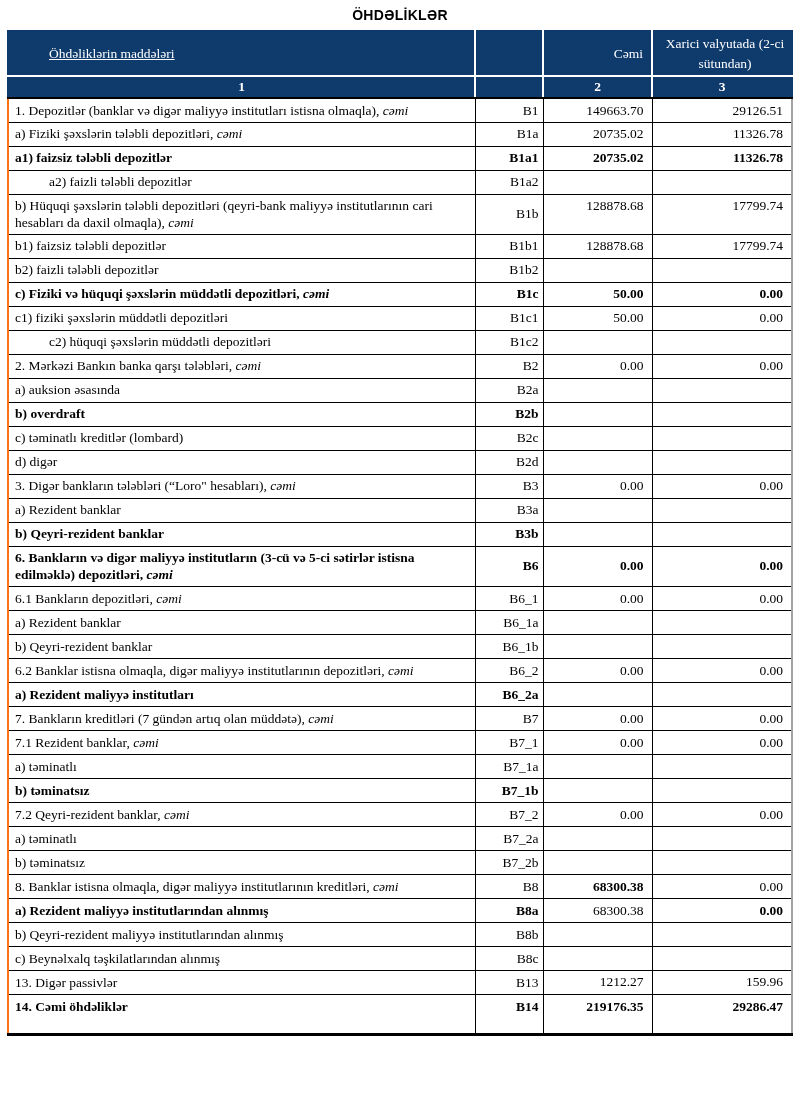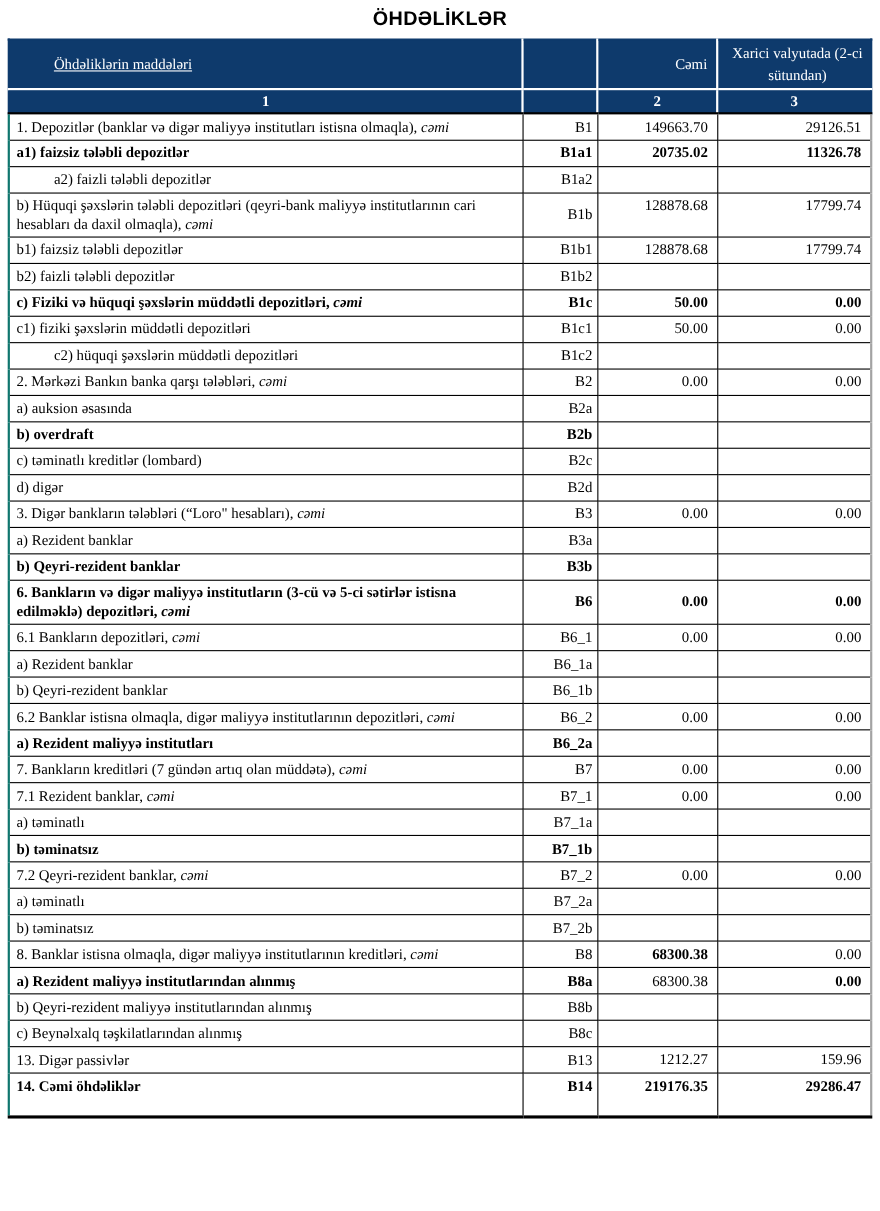--- a/index.html
+++ b/index.html
@@ -1,35 +1,35 @@
 <!DOCTYPE html>
 <html style="--navy: #0e3a6c;"><head>
 <meta charset="utf-8">
 <style>
   :root { --navy:#0e3a6c; }
   * { box-sizing:border-box; }
   body { margin:0; width:800px; background:#fff; color:#000;
          font-family:"Liberation Serif", serif; }
   .title { font-family:"Liberation Sans", sans-serif; font-weight:700;
-           font-size:18px; text-align:center; margin:7px 0 7px; letter-spacing:0.3px; }
+           font-size:14px; text-align:center; margin:7px 0 7px; letter-spacing:0.3px; }
   table { border-collapse:collapse; table-layout:fixed; width:784px; margin:0 auto; }
   thead th { background:var(--navy); color:#fff; font-weight:400; font-size:13.5px;
              border:2px solid #fff; padding:2px 4px; }
   thead tr.h1 th { height:42px; }
   thead tr.h1 th.h-items { text-align:left; padding-left:40px;text-decoration:underline; }
   thead tr.h1 th.h-total { text-align:right; padding-right:8px; }
   thead tr.h1 th.h-foreign { text-align:center; padding:2px 6px 2px 12px; line-height:1.45; }
   thead tr.h2 th { height:20px; font-weight:700; }
   thead tr.h1 th { border-top:2px solid var(--navy); }
   thead th:first-child { border-left:2px solid var(--navy); }
   thead th:last-child { border-right:2px solid var(--navy); }
   thead tr.h2 th { border-bottom:2px solid #000; }
   tbody td { border:1px solid #000; font-size:13.5px; height:24px;
              vertical-align:middle; line-height:1.3; padding:2px 4px; }
-  tbody td:first-child { border-left:2px solid #0f766e; }
+  tbody td:first-child { border-left:2px solid #f97316; }
   tbody td:last-child { border-right:2px solid #a3a3a3; }
   tbody tr:last-child td { border-bottom:3px solid #000; }
   .c-label { padding:2px 6px 2px 6px; }
   .ind0 { padding-left:6px; }
   .ind1 { padding-left:40px; }
   .ind2 { }
   .c-code { text-align:right; }
   .c-num  { text-align:right; padding-right:8px; }
   .b { font-weight:700; }
   .it { font-style:italic; }
@@ -64,20 +64,26 @@
       </tr>
     </thead>
     <tbody id="tbody-rows">
         <tr class="">
           <td class="c-label ind0"><span>1. Depozitlər (banklar və digər maliyyə institutları istisna olmaqla),</span><span class="it"> cəmi</span></td>
           <td class="c-code">B1</td>
           <td class="c-num">149663.70</td>
           <td class="c-num">29126.51</td>
         </tr>
         <tr class="">
+          <td class="c-label ind0"><span>a) Fiziki şəxslərin tələbli depozitləri,</span><span class="it"> cəmi</span></td>
+          <td class="c-code">B1a</td>
+          <td class="c-num">20735.02</td>
+          <td class="c-num">11326.78</td>
+        </tr>
+        <tr class="">
           <td class="c-label ind0 b"><span>a1) faizsiz tələbli depozitlər</span></td>
           <td class="c-code b">B1a1</td>
           <td class="c-num b">20735.02</td>
           <td class="c-num b">11326.78</td>
         </tr>
         <tr class="">
           <td class="c-label ind1"><span>a2) faizli tələbli depozitlər</span></td>
           <td class="c-code">B1a2</td>
           <td class="c-num"></td>
           <td class="c-num"></td>

